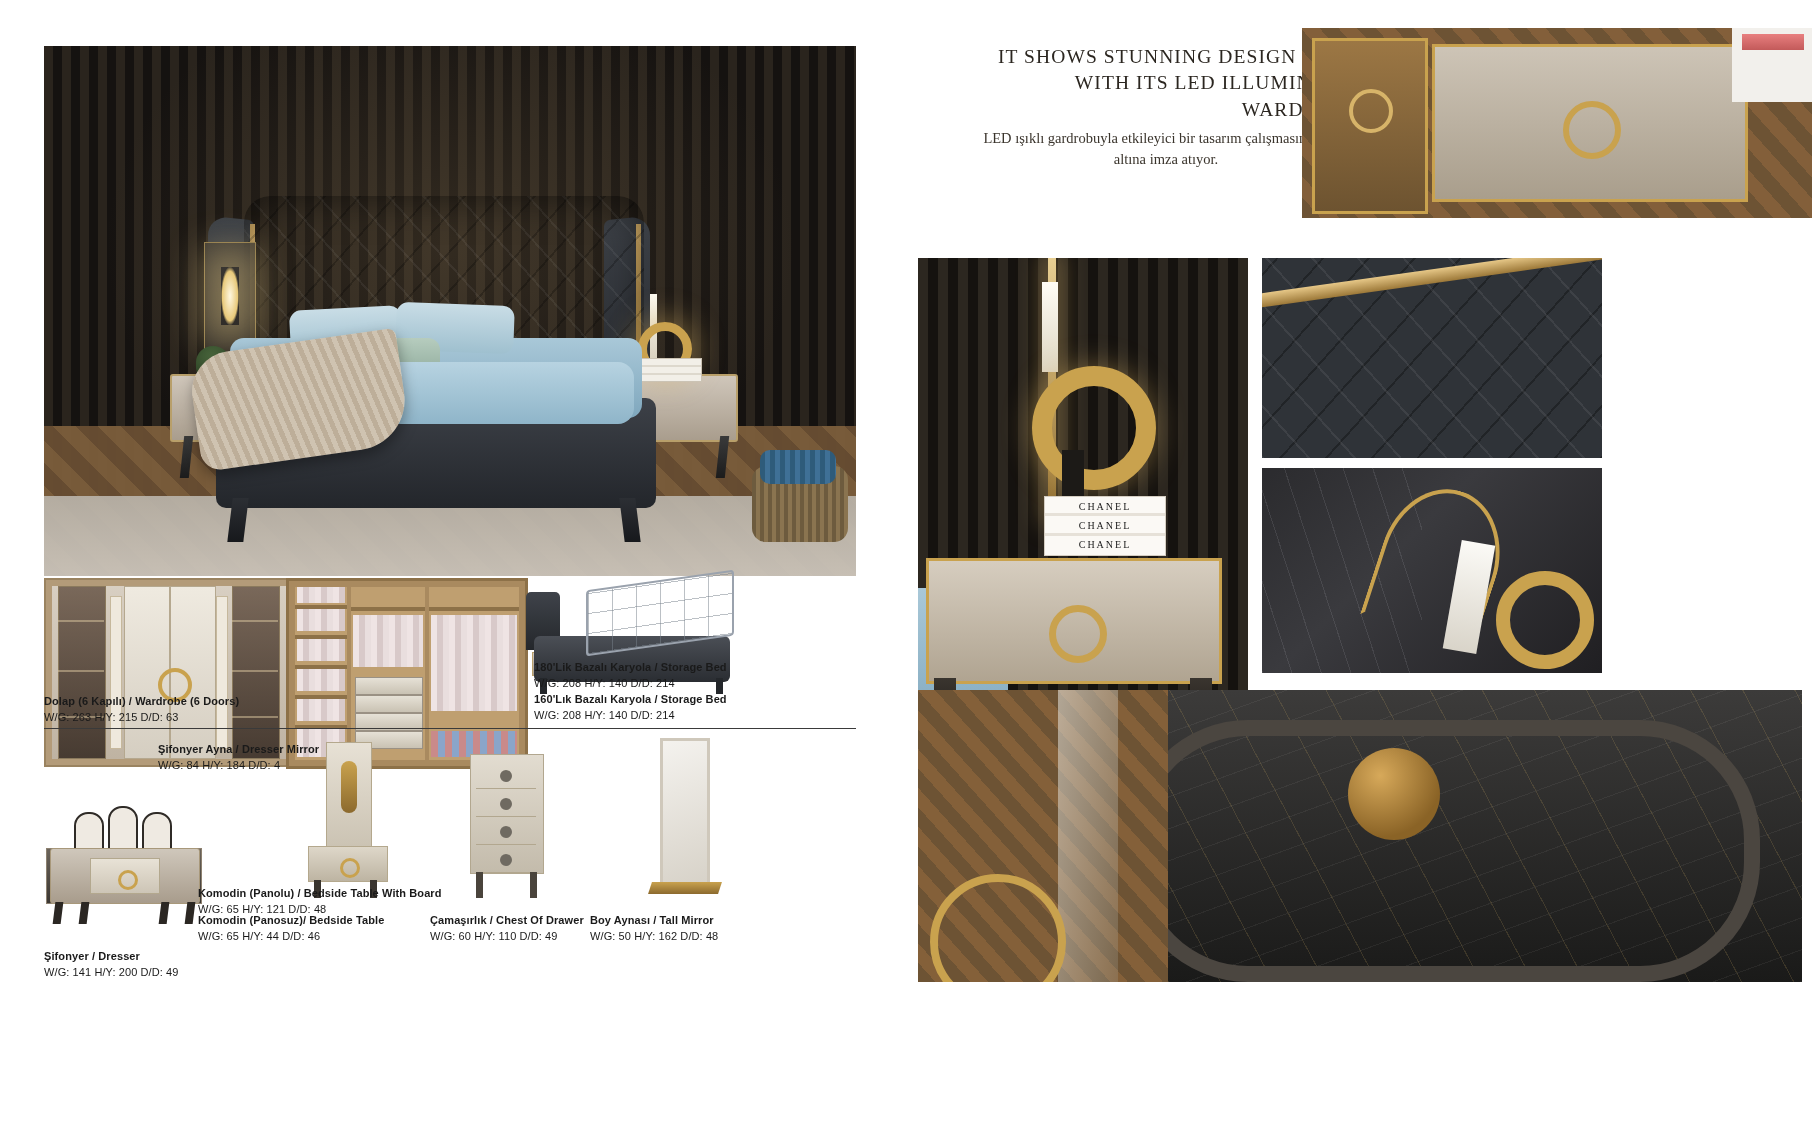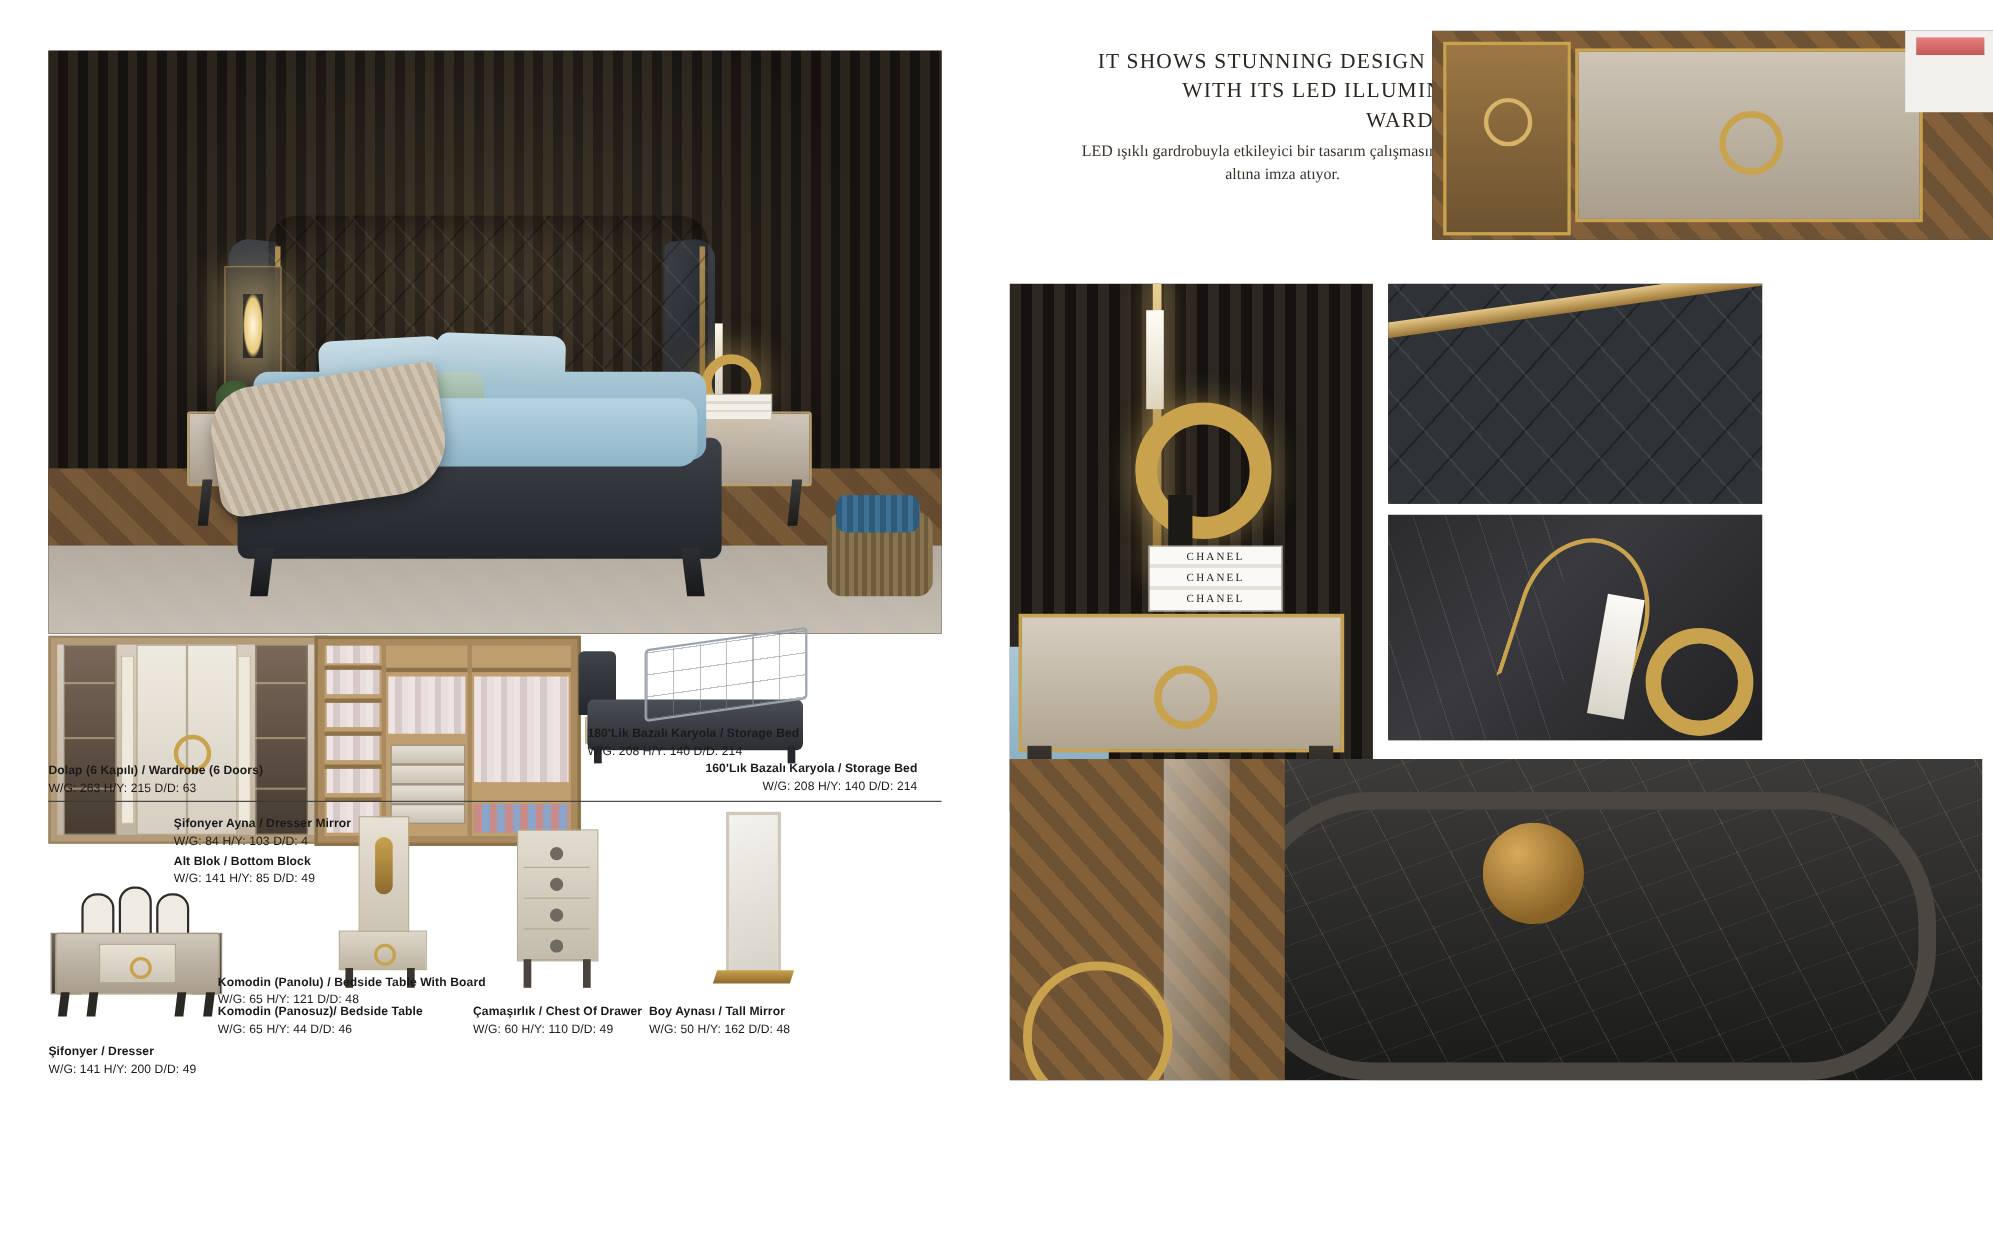--- a/index.html
+++ b/index.html
@@ -600,21 +600,21 @@
 
     <div class="cap" style="left:44px; top:694px; width:250px;">
       <div class="t">Dolap (6 Kapılı) / Wardrobe (6 Doors)</div>
       <div class="d">W/G: 263   H/Y: 215   D/D: 63</div>
     </div>
 
     <div class="cap" style="left:534px; top:660px; width:300px;">
       <div class="t">180'Lik Bazalı Karyola  / Storage Bed</div>
       <div class="d">W/G: 208   H/Y: 140   D/D: 214</div>
     </div>
-    <div class="cap" style="left:534px; top:692px; width:300px;text-align:right;">
+    <div class="cap" style="left:534px; top:692px; width:300px;">
       <div class="t">160'Lık Bazalı Karyola  / Storage Bed</div>
       <div class="d">W/G: 208   H/Y: 140   D/D: 214</div>
     </div>
 
     <div class="rule" style="left:44px; top:728px; width:812px;"></div>
 
     <div class="prod-dresser">
       <div class="pm" style="left:30px;"></div>
       <div class="pm" style="left:64px; top:-6px; height:62px;"></div>
       <div class="pm" style="left:98px;"></div>
@@ -651,25 +651,21 @@
       <div class="pc-leg" style="left:66px"></div>
     </div>
 
     <div class="prod-mirror">
       <div class="pmi-glass"></div>
       <div class="pmi-base"></div>
     </div>
 
     <div class="cap" style="left:158px; top:742px; width:300px;">
       <div class="t">Şifonyer Ayna  / Dresser Mirror</div>
-      <div class="d">W/G: 84   H/Y: 103 D/D: 4</div>
-    </div>
-    <div class="cap" style="left:158px; top:776px; width:300px;">
-      <div class="t">Alt Blok  / Bottom Block</div>
-      <div class="d">W/G: 141   H/Y: 85   D/D: 49</div>
+      <div class="d">W/G: 84   H/Y: 184 D/D: 4</div>
     </div>
 
     <div class="cap" style="left:198px; top:886px; width:250px;">
       <div class="t">Komodin (Panolu) / Bedside Table With Board</div>
       <div class="d">W/G: 65   H/Y: 121   D/D: 48</div>
     </div>
     <div class="cap" style="left:198px; top:913px; width:250px;">
       <div class="t">Komodin (Panosuz)/ Bedside Table</div>
       <div class="d">W/G: 65   H/Y: 44   D/D: 46</div>
     </div>

